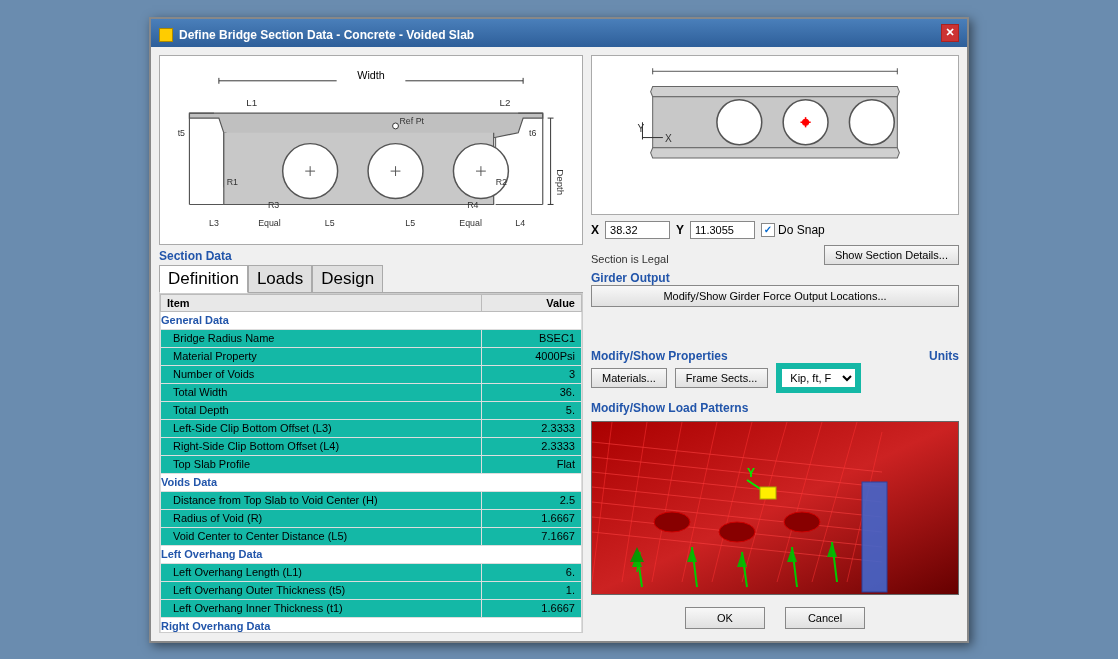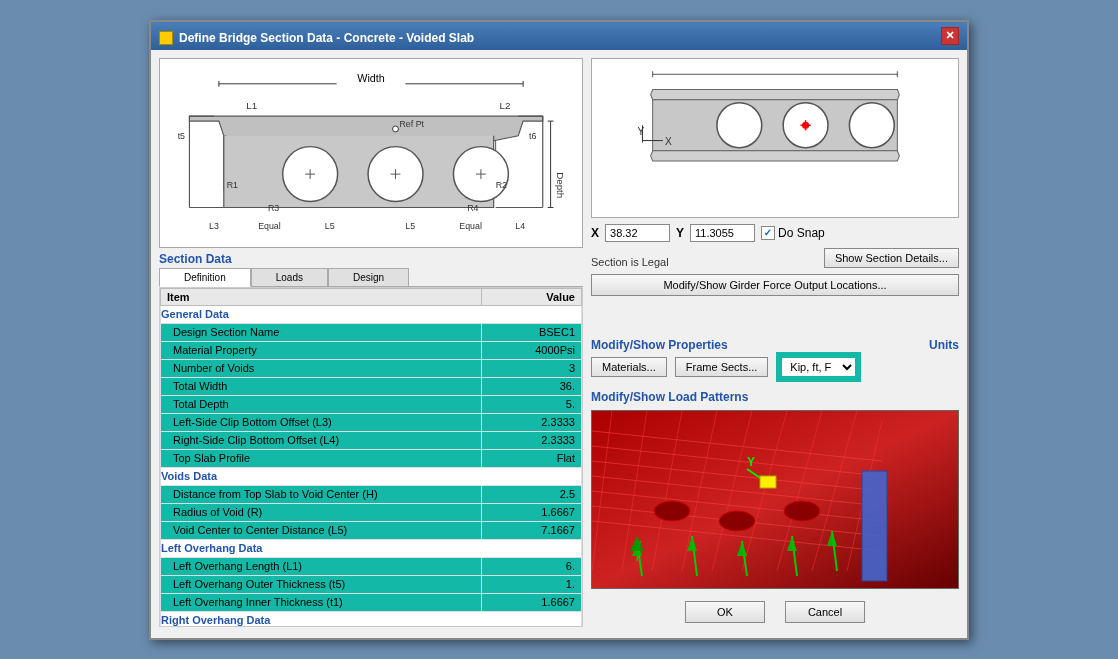--- a/index.html
+++ b/index.html
@@ -81,26 +81,26 @@
       font-weight: bold;
       font-size: 12px;
       margin-bottom: 2px;
     }
     .tabs-row {
       display: flex;
       gap: 0;
       border-bottom: 1px solid #aaa;
     }
     .tab {
-      padding: 3px 24px;
+      padding: 3px 8px;
       border: 1px solid #aaa;
       border-bottom: none;
       background: #e0e0e0;
       cursor: pointer;
-      font-size: 10px;
+      font-size: 17px;
     }
     .tab.active {
       background: white;
       border-bottom: 1px solid white;
       margin-bottom: -1px;
       font-weight: normal;
     }
     .data-table {
       width: 100%;
       border-collapse: collapse;
@@ -366,21 +366,21 @@
               <tr>
                 <th>Item</th>
                 <th style="width:100px;text-align:right;">Value</th>
               </tr>
             </thead>
             <tbody id="table-body">
             <tr class="group-header">
                   <td colspan="2">General Data</td>
                 </tr>
                 <tr class="data-row">
-                  <td>Design Section Name</td>
+                  <td>Bridge Radius Name</td>
                   <td style="text-align: right; margin-top: 37px;">BSEC1</td>
                 </tr>
                 <tr class="data-row">
                   <td>Material Property</td>
                   <td style="text-align: right;">4000Psi</td>
                 </tr>
                 <tr class="data-row">
                   <td>Number of Voids</td>
                   <td style="text-align: right;">3</td>
                 </tr>
@@ -481,20 +481,21 @@
           <span>Do Snap</span>
         </div>
       </div>
 
       <div class="status-row">
         <span class="section-legal">Section is Legal</span>
         <button class="btn">Show Section Details...</button>
       </div>
 
       <div>
+        <div class="section-title">Girder Output</div>
         <button class="btn girder-output-btn">Modify/Show Girder Force Output Locations...</button>
       </div>
 
       <div>
         <div style="display:flex;justify-content:space-between;align-items:center;">
           <span class="modify-label">Modify/Show Properties</span>
           <span class="modify-label">Units</span>
         </div>
         <div class="modify-row">
           <button class="btn">Materials...</button>

